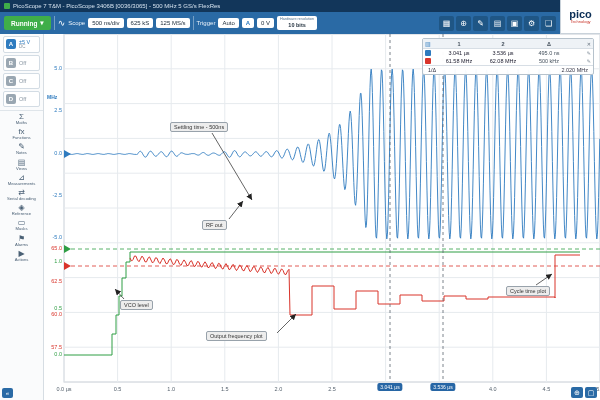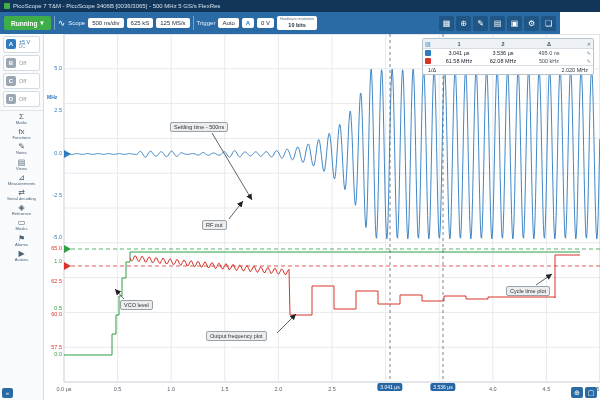--- a/index.html
+++ b/index.html
@@ -59,20 +59,24 @@
 </head>
 <body>
 
 <div class="app">
 
   <div class="titlebar">
     <span class="app-icon"></span>
     <span>PicoScope 7 T&amp;M - PicoScope 3406B [0036/3065] - 500 MHz 5 GS/s FlexRes</span>
   </div>
 
+  <div class="logo-box">
+    <span class="logo-text">pico</span>
+    <span class="logo-sub">Technology</span>
+  </div>
 
   <div class="toolbar">
     <button class="btn-running">
       <span>Running</span>
       <span>▾</span>
     </button>
     <div class="tb-sep"></div>
     <span class="scope-ic">∿</span>
     <span class="tb-label">Scope</span>
     <button class="wbox">500 ns/div</button>

